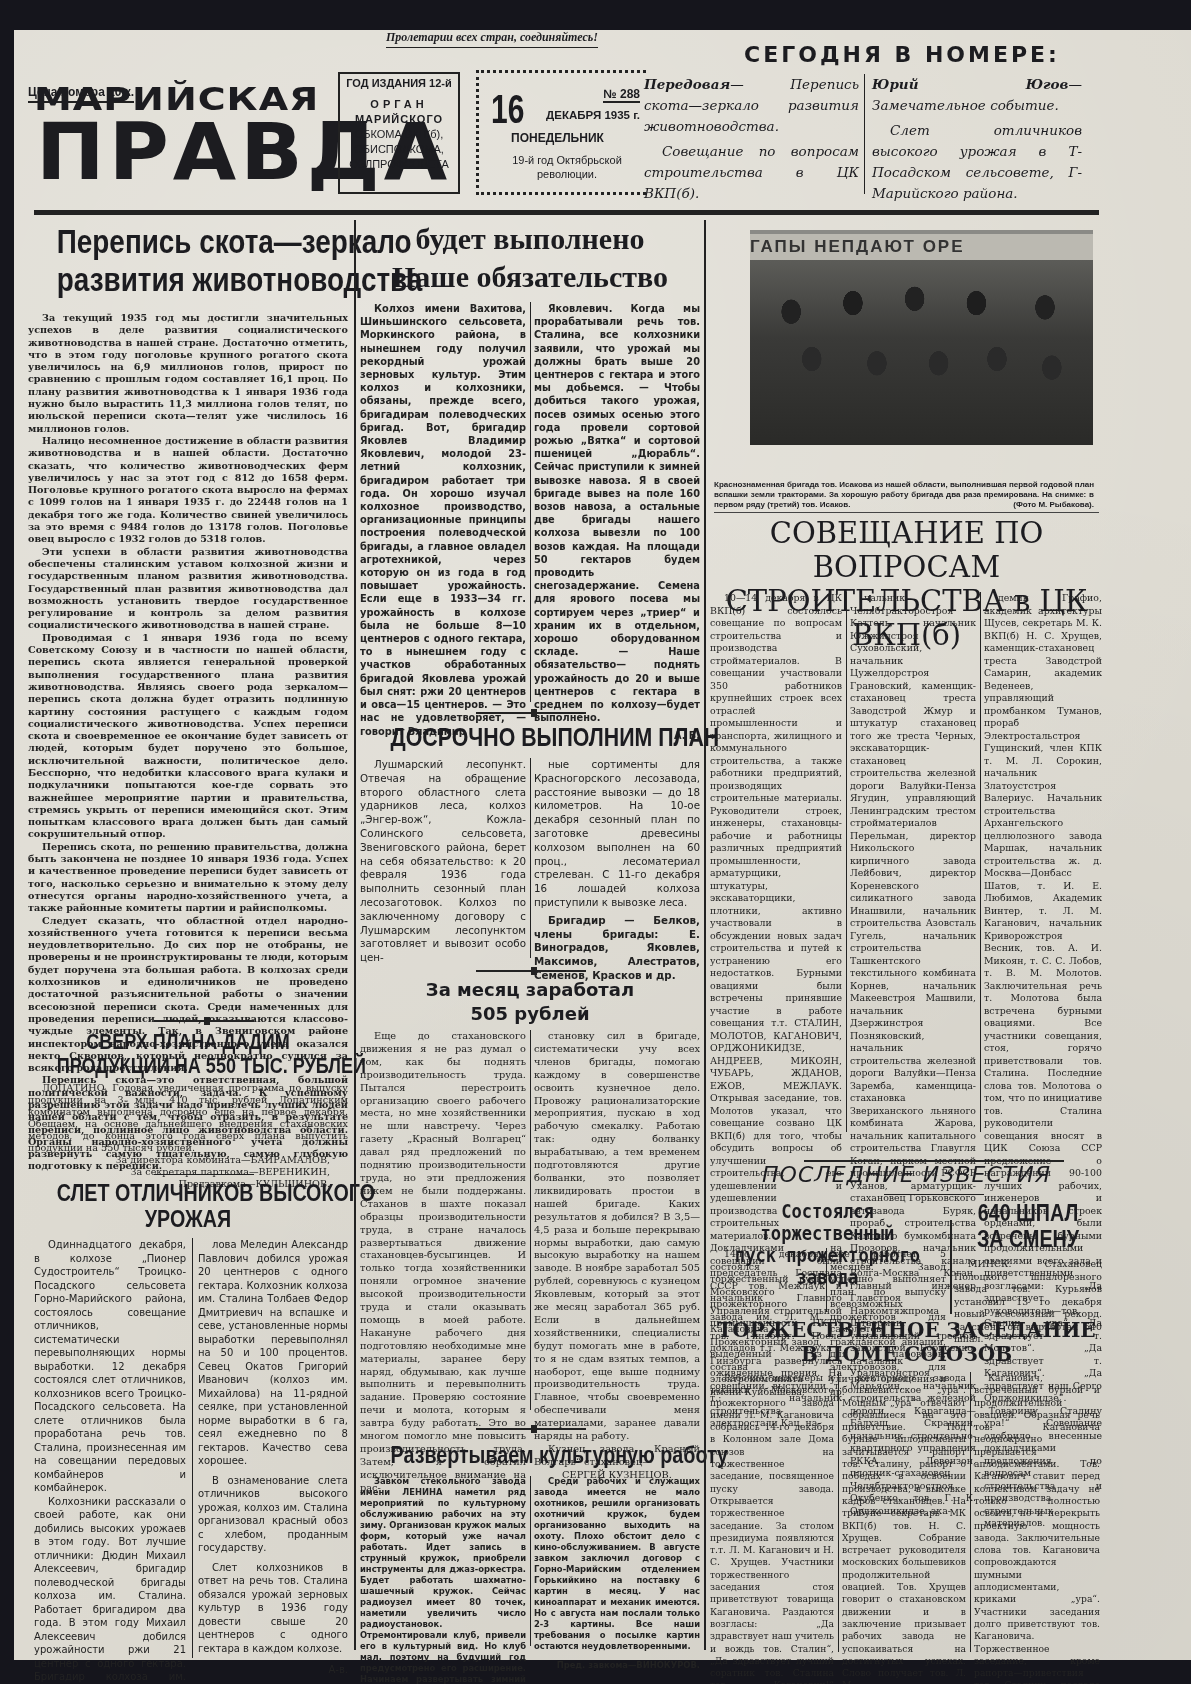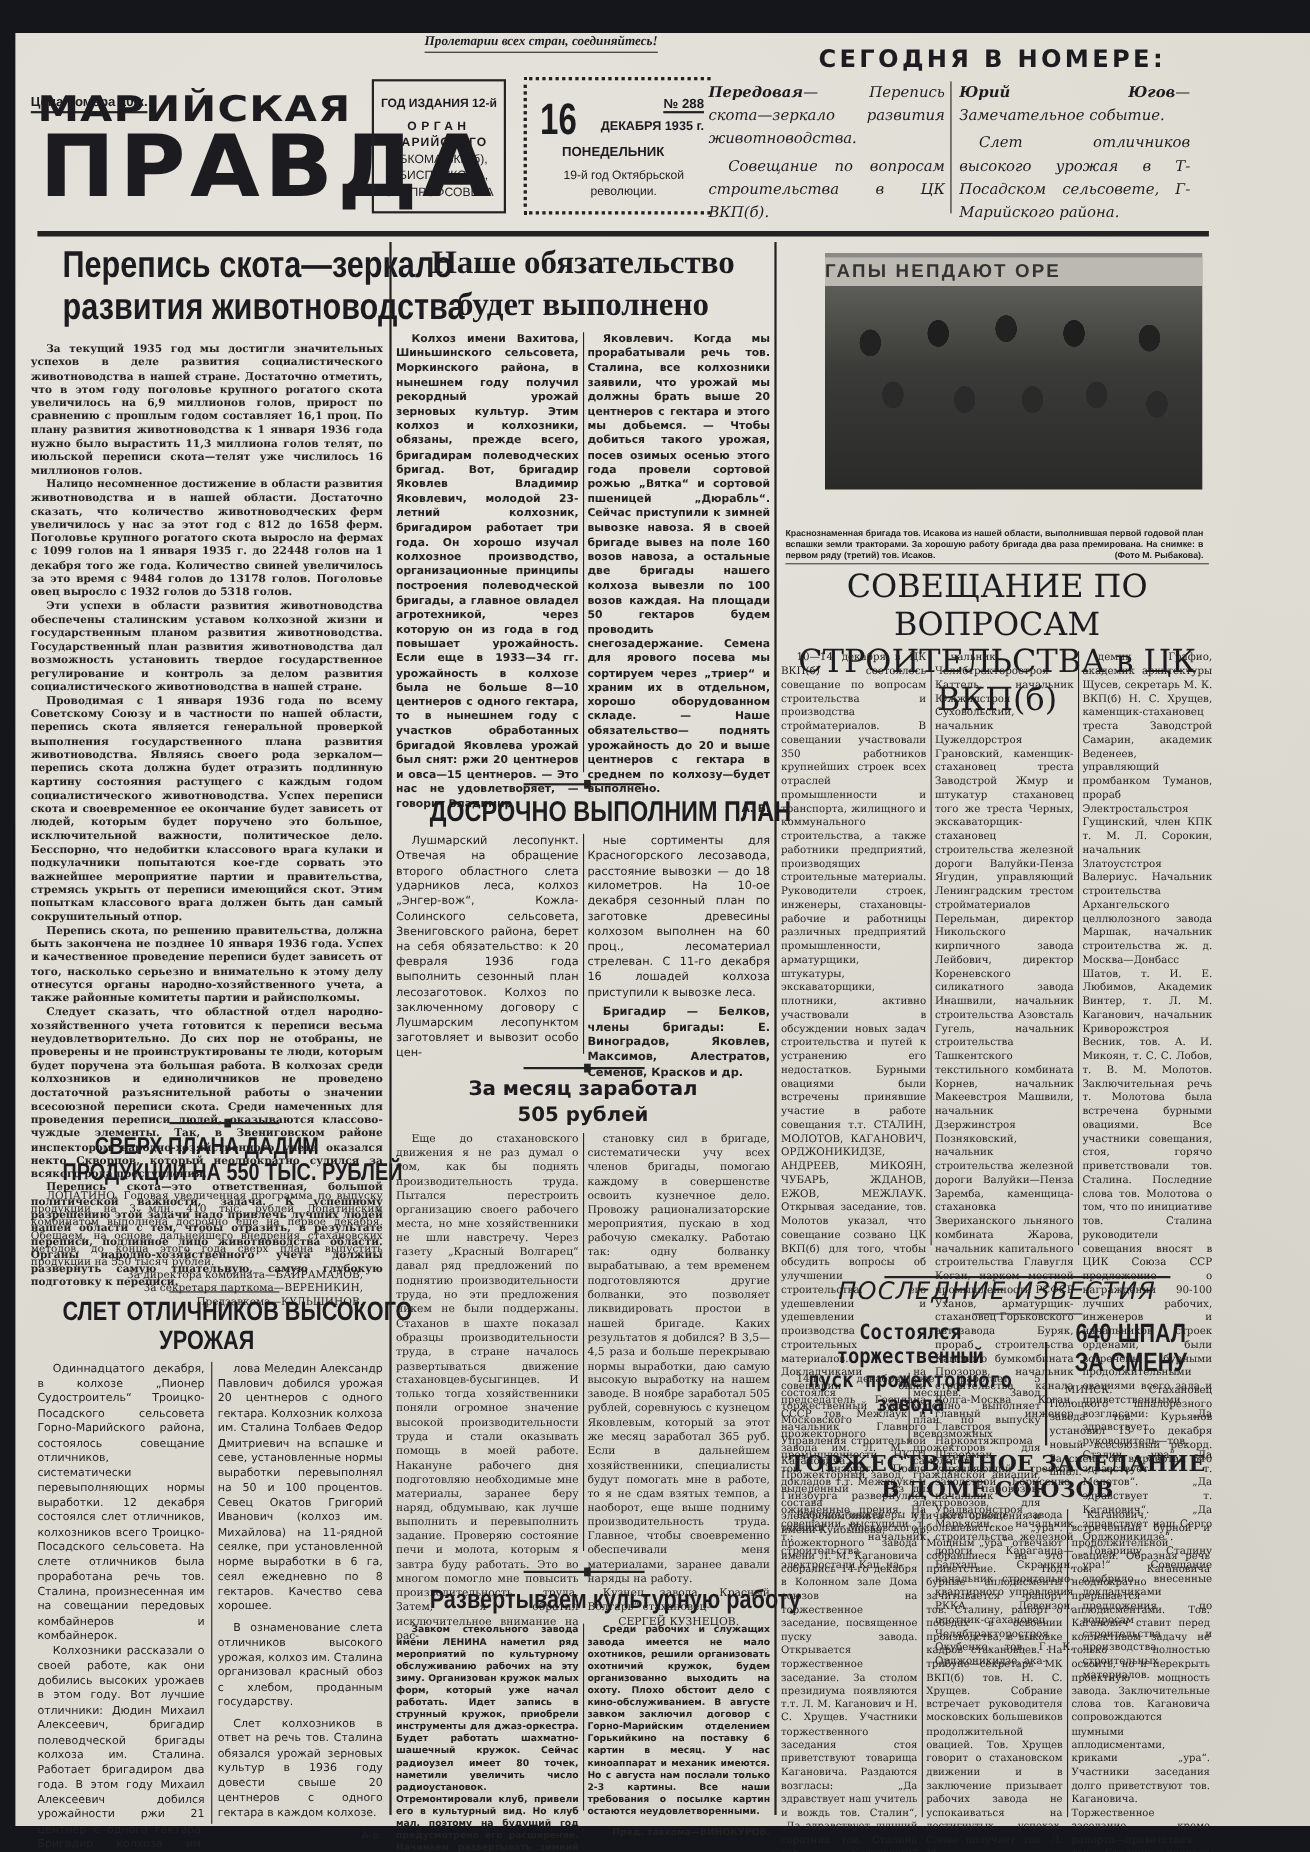--- a/index.html
+++ b/index.html
@@ -8,21 +8,21 @@
   .abs{position:absolute;}
   .txt{font-family:"DejaVu Serif",serif;font-size:10.5px;line-height:13.6px;text-align:justify;hyphens:auto;color:#222;}
   .txt p{margin:0;text-indent:14px;}
   .sans{font-family:"DejaVu Sans",sans-serif;}
   .vr{position:absolute;width:2px;background:#222;}
   .hr{position:absolute;height:2px;background:#222;}
   .price{left:14px;top:8px;font-family:"Liberation Sans",sans-serif;font-weight:bold;font-size:12px;border-bottom:2px solid #222;padding-bottom:2px;margin-top:47px;}
   .motto{left:372px;top:0;font-family:"Liberation Serif",serif;font-style:italic;font-weight:bold;font-size:12px;border-bottom:1px solid #222;padding:0 0 2px 0;}
   .mast1{left:20px;top:50px;font-family:"DejaVu Sans",sans-serif;font-weight:900;font-size:38px;letter-spacing:1px;transform:scaleY(0.85);transform-origin:left top;}
   .mast2{left:22px;top:80px;font-family:"DejaVu Sans",sans-serif;font-weight:900;font-size:82px;letter-spacing:4px;line-height:90px;transform:scaleY(0.95);transform-origin:left top;}
-  .organ{left:324px;top:42px;width:122px;height:122px;border:2px solid #222;text-align:center;font-family:"Liberation Sans",sans-serif;font-size:11px;line-height:15px;padding-top:13px;box-sizing:border-box;}
+  .organ{left:324px;top:42px;width:122px;height:122px;border:2px solid #222;text-align:center;font-family:"Liberation Sans",sans-serif;font-size:11px;line-height:15px;padding-top:2px;box-sizing:border-box;}
   .organ b{display:block;}
   .datebox{left:462px;top:40px;width:170px;height:125px;border-left:3px dotted #222;border-top:3px dotted #222;border-bottom:3px dotted #222;box-sizing:border-box;font-family:"Liberation Sans",sans-serif;}
   .today-title{left:730px;top:12px;font-family:"DejaVu Sans",sans-serif;font-weight:bold;font-size:22px;letter-spacing:3px;}
   .today-col{font-family:"DejaVu Serif",serif;font-size:13.5px;line-height:21px;text-align:justify;}
   .today-col p{margin:0;text-indent:18px;font-style:italic;}
   .h-big{font-family:"Liberation Sans",sans-serif;font-weight:bold;text-align:center;transform:scaleX(0.82);transform-origin:center top;white-space:nowrap;}
   .caption{font-family:"Liberation Sans",sans-serif;font-weight:bold;font-size:8px;line-height:10px;text-align:justify;}
   .photo{background:
     radial-gradient(ellipse 16px 20px at 12% 38%,#222 60%,transparent 62%),
     radial-gradient(ellipse 16px 20px at 30% 34%,#1e1e1e 60%,transparent 62%),
@@ -124,22 +124,22 @@
   <div class="abs txt sans" style="left:184px;top:1208px;width:150px;font-size:10px;line-height:13.5px;">
     <p>лова Меледин Александр Павлович добился урожая 20 центнеров с одного гектара. Колхозник колхоза им. Сталина Толбаев Федор Дмитриевич на вспашке и севе, установленные нормы выработки перевыполнял на 50 и 100 процентов. Севец Окатов Григорий Иванович (колхоз им. Михайлова) на 11-рядной сеялке, при установленной норме выработки в 6 га, сеял ежедневно по 8 гектаров. Качество сева хорошее.</p>
     <p style="margin-top:6px">В ознаменование слета отличников высокого урожая, колхоз им. Сталина организовал красный обоз с хлебом, проданным государству.</p>
     <p style="margin-top:6px">Слет колхозников в ответ на речь тов. Сталина обязался урожай зерновых культур в 1936 году довести свыше 20 центнеров с одного гектара в каждом колхозе.</p>
     <div style="text-align:right;margin-top:8px;">А-в.</div>
   </div>
 
   <div class="vr" style="left:340px;top:190px;height:1430px;"></div>
 
   <div class="abs" style="left:346px;top:190px;width:340px;">
+    <div style="text-align:center;font-family:'Liberation Serif',serif;font-weight:bold;font-size:30px;line-height:38px;">будет выполнено</div>
     <div style="text-align:center;font-family:'Liberation Serif',serif;font-weight:bold;font-size:30px;line-height:38px;">Наше обязательство</div>
-    <div style="text-align:center;font-family:'Liberation Serif',serif;font-weight:bold;font-size:30px;line-height:38px;">будет выполнено</div>
   </div>
   <div class="abs txt sans" style="left:346px;top:272px;width:166px;font-size:9.8px;line-height:13.2px;font-weight:bold;">
     <p>Колхоз имени Вахитова, Шиньшинского сельсовета, Моркинского района, в нынешнем году получил рекордный урожай зерновых культур. Этим колхоз и колхозники, обязаны, прежде всего, бригадирам полеводческих бригад. Вот, бригадир Яковлев Владимир Яковлевич, молодой 23-летний колхозник, бригадиром работает три года. Он хорошо изучал колхозное производство, организационные принципы построения полеводческой бригады, а главное овладел агротехникой, через которую он из года в год повышает урожайность. Если еще в 1933—34 гг. урожайность в колхозе была не больше 8—10 центнеров с одного гектара, то в нынешнем году с участков обработанных бригадой Яковлева урожай был снят: ржи 20 центнеров и овса—15 центнеров. — Это нас не удовлетворяет, — говорит Владимир</p>
   </div>
   <div class="vr" style="left:516px;top:272px;height:400px;width:1px;"></div>
   <div class="abs txt sans" style="left:520px;top:272px;width:166px;font-size:9.8px;line-height:13.2px;font-weight:bold;">
     <p>Яковлевич. Когда мы прорабатывали речь тов. Сталина, все колхозники заявили, что урожай мы должны брать выше 20 центнеров с гектара и этого мы добьемся. — Чтобы добиться такого урожая, посев озимых осенью этого года провели сортовой рожью „Вятка“ и сортовой пшеницей „Дюрабль“. Сейчас приступили к зимней вывозке навоза. Я в своей бригаде вывез на поле 160 возов навоза, а остальные две бригады нашего колхоза вывезли по 100 возов каждая. На площади 50 гектаров будем проводить снегозадержание. Семена для ярового посева мы сортируем через „триер“ и храним их в отдельном, хорошо оборудованном складе. — Наше обязательство— поднять урожайность до 20 и выше центнеров с гектара в среднем по колхозу—будет выполнено.</p>
     <div style="text-align:right;margin-top:4px;">А. Б.</div>
   </div>
 

